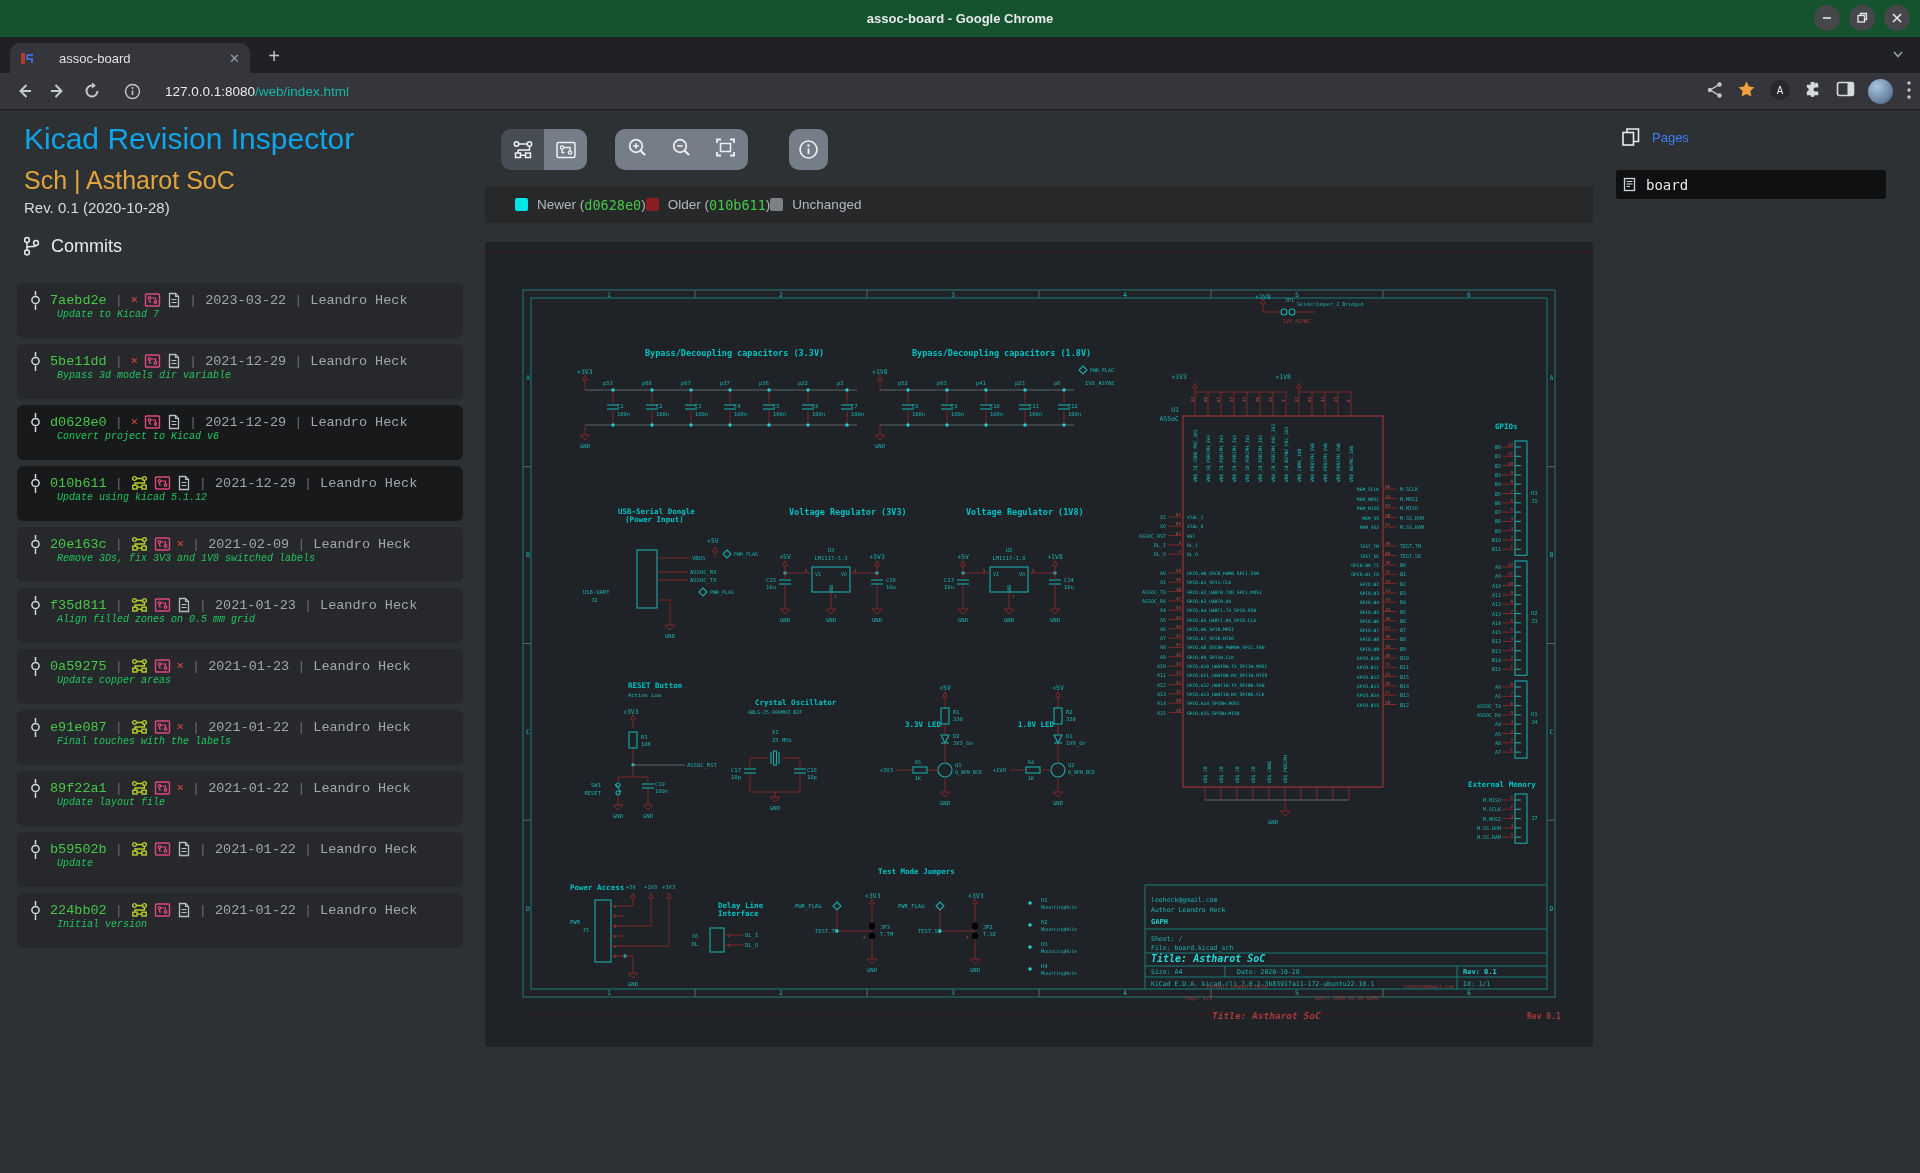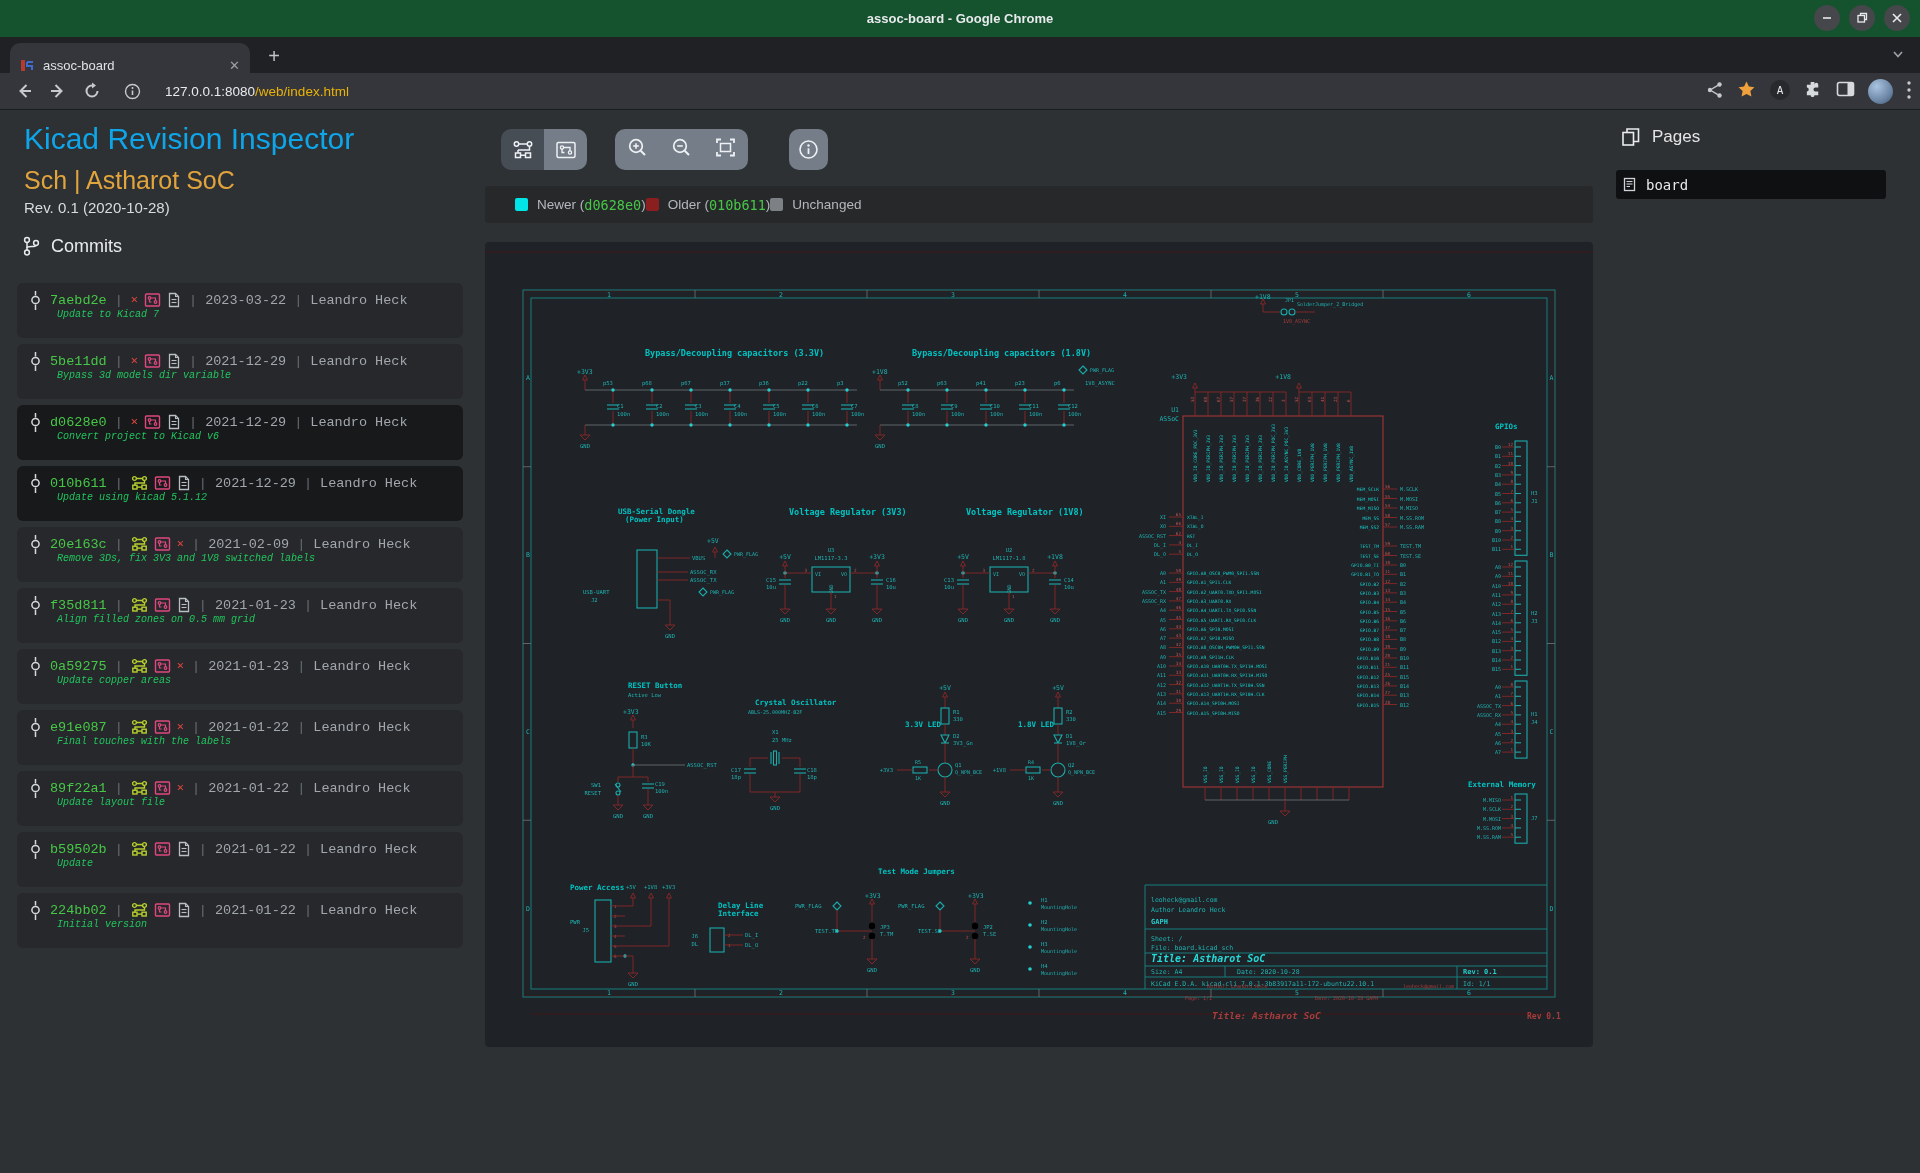--- a/index.html
+++ b/index.html
@@ -3,30 +3,30 @@
 <meta charset="utf-8">
 <style>
   html,body{margin:0;padding:0}
   body{width:1920px;height:1173px;background:#2e3134;font-family:"Liberation Sans",sans-serif;overflow:hidden;position:relative}
   
   .titlebar{position:absolute;left:0;top:0;width:100%;height:37px;background:#14532d;display:flex;align-items:center;justify-content:center}
   .titlebar-title{color:#e8eaed;font-size:13px;font-weight:bold}
   .win-controls{position:absolute;right:10px;top:5px;display:flex;gap:9px}
   .win-btn{width:26px;height:26px;border-radius:50%;background:#45474b;display:flex;align-items:center;justify-content:center}
   .tabstrip{position:absolute;left:0;top:37px;width:100%;height:36px;background:#1f2124}
-  .tab{position:absolute;left:10px;top:6px;width:240px;height:30px;background:#35363b;border-radius:10px 10px 0 0;display:flex;align-items:flex-end;padding:0 10px;gap:8px;box-sizing:border-box}
+  .tab{position:absolute;left:10px;top:6px;width:240px;height:30px;background:#35363b;border-radius:10px 10px 0 0;display:flex;align-items:center;padding:0 10px;gap:24px;box-sizing:border-box}
   .tab-label{color:#dfe1e5;font-size:13px;flex:1;white-space:nowrap;overflow:hidden}
   .tab-close{color:#9aa0a6;font-size:13px;cursor:default}
   .newtab{position:absolute;left:262px;top:7px;width:24px;height:24px;color:#c0c4c8;font-size:20px;line-height:24px;text-align:center}
   .tab-chevron{position:absolute;right:14px;top:9px}
   .toolbar{position:absolute;left:0;top:73px;width:100%;height:37px;background:#35363b;border-bottom:1px solid #1c1d20;display:flex;align-items:center;box-sizing:border-box}
   .navic{margin-left:14px;display:flex;align-items:center}
   .urlbox{display:flex;align-items:center;margin-left:24px;gap:7px}
   .url-host{color:#e8eaed;font-size:13.5px}
-  .url-path{color:#eab308;font-size:13.5px}
+  .url-path{color:#14b8a6;font-size:13.5px}
   .toolbar-right{position:absolute;right:8px;top:0;height:37px;display:flex;align-items:center;gap:13px}
   .avatar{width:25px;height:25px;border-radius:50%;background:radial-gradient(circle at 35% 30%,#a9c4e0,#6d87a6 60%,#3e5570)}
   
   .h1{position:absolute;left:24px;top:122px;font-size:30px;color:#0ea5e9;font-weight:400}
   .h2{position:absolute;left:24px;top:166px;font-size:25px;color:#e2a43c;font-weight:500}
   .rev{position:absolute;left:24px;top:199px;font-size:15px;color:#d9dbdd}
   .commits-hdr{position:absolute;left:22px;top:236px;display:flex;align-items:center;gap:10px;color:#e9ebee;font-size:18px}
   #commit-list{position:absolute;left:17px;top:283px;width:446px}
   .card{height:55px;margin-bottom:6px;border-radius:6px;background:#26282b;padding:8px 10px 0 12px;box-sizing:border-box;font-family:Liberation Mono, monospace;cursor:pointer}
   .card.sel{background:#17191b}
@@ -44,21 +44,21 @@
   .zgroup{position:absolute;left:615px;top:129px;width:133px;height:41px;background:#757d88;border-radius:10px;display:flex;align-items:center;justify-content:space-around}
   .infob{position:absolute;left:789px;top:129px;width:39px;height:41px;background:#757d88;border-radius:10px;display:flex;align-items:center;justify-content:center}
   
   .legend{position:absolute;left:485px;top:186px;width:1108px;height:37px;background:#26282a;border-radius:3px;display:flex;align-items:center;padding-left:30px;box-sizing:border-box;font-size:13.5px;color:#b4b8bd}
   .legend .item{display:flex;align-items:center}
   .sw{width:13px;height:13px;border-radius:2px;display:inline-block;margin-right:9px}
   .lh{font-family:"DejaVu Sans Mono",monospace;color:#47c747}
   
   .canvas{position:absolute;left:485px;top:242px;width:1108px;height:805px;background:#1f2226;border-radius:4px}
   
-  .pages-hdr{position:absolute;left:1621px;top:127px;display:flex;align-items:center;gap:11px;color:#e5e5e5;font-size:17px}
+  .pages-hdr{position:absolute;left:1621px;top:127px;display:flex;align-items:center;gap:11px;color:#3b82f6;font-size:13px}
   #pages-list{position:absolute;left:1616px;top:170px;width:270px}
   .page-item{height:29px;background:#0f1012;border-radius:3px;display:flex;align-items:center;padding-left:7px;gap:10px;font-family:"DejaVu Sans Mono",monospace;font-size:14px;color:#e6e8ea;cursor:pointer}
   
   svg text{font-family:"DejaVu Sans Mono",monospace}
   .sT{fill:#00c3c3;font-size:8.5px;font-weight:bold}
   .sT2{fill:#00c3c3;font-size:7.5px;font-weight:bold}
   .tl{fill:#1fb3b3;font-size:6.5px}
   .t6{fill:#1fb3b3;font-size:6.5px}
   .t5{fill:#1fb3b3;font-size:5.5px}
   .te4{fill:#1fb3b3;font-size:5px}

